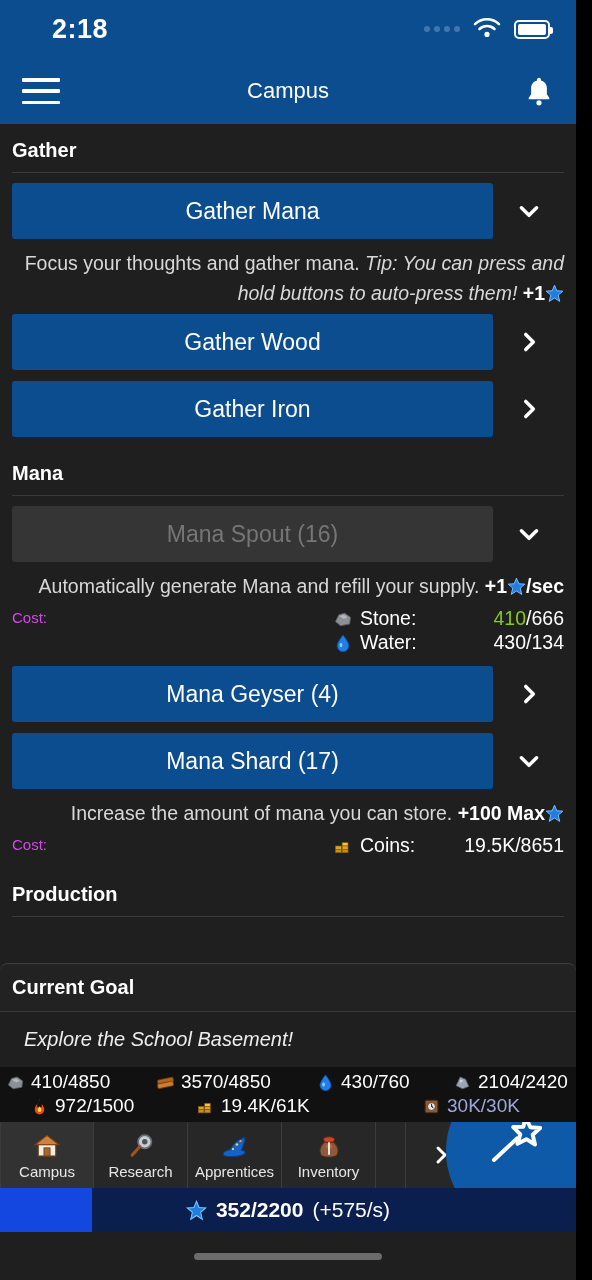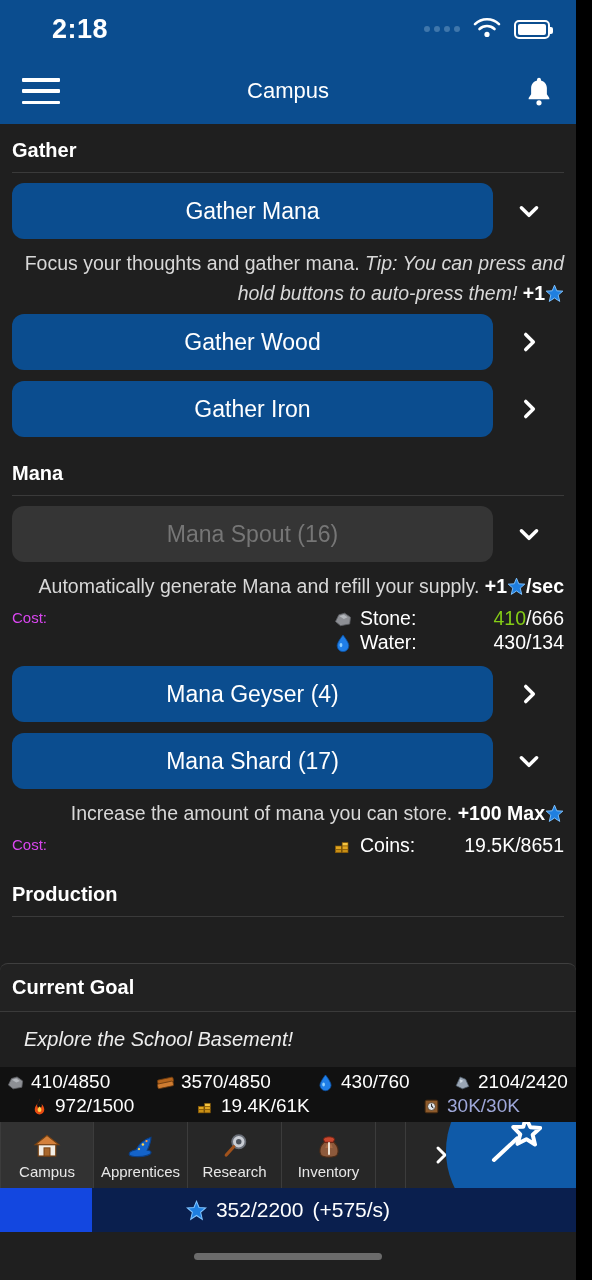--- a/index.html
+++ b/index.html
@@ -61,21 +61,21 @@
   .section-head {
     color:#fff; font-size:20px; font-weight:bold;
     padding:14px 12px 10px 12px;
   }
   .section-rule { height:1px; background:#3a3a3a; margin:0 12px 10px 12px; }
 
   
   .row { display:flex; align-items:center; padding:0 12px; margin-bottom:11px; }
   .btn {
     flex:0 0 481px; height:56px; background:#0b4d8f;
-    color:#fff; font-size:23px; border:none; border-radius:12px;
+    color:#fff; font-size:23px; border:none; border-radius:3px;
     display:flex; align-items:center; justify-content:center; cursor:pointer;
   }
   .btn.disabled { background:#353535; color:#767676; }
   .chev {
     flex:1 1 auto; display:flex; align-items:center; justify-content:center;
     color:#fff; cursor:pointer; height:56px;
   }
   .chev svg { width:26px; height:26px; }
 
   .desc {
@@ -146,21 +146,21 @@
   
   .manabar {
     height:44px; background:#0a1f4e; position:relative; flex:0 0 auto;
     display:flex; align-items:center; justify-content:center; overflow:hidden;
   }
   .manafill { position:absolute; left:0; top:0; bottom:0; background:#1347e0; }
   .manatext {
     position:relative; z-index:2; color:#fff; font-size:21px;
     display:flex; align-items:center; gap:9px;
   }
-  .manatext .amount { font-weight:normal; }
+  .manatext .amount { font-weight:bold; }
   .manatext .rate { font-weight:normal; }
   .manatext .star-ic { width:21px; height:21px; }
 
   
   .homebar { height:48px; background:#1f1f1f; display:flex; align-items:center; justify-content:center; flex:0 0 auto; }
   .homebar i { display:block; width:188px; height:7px; border-radius:4px; background:#6b6b6b; }
 </style>
 </head>
 <body>
 
@@ -425,37 +425,37 @@
             <path fill="#d4803a" stroke="#7a4312" stroke-width=".9" d="M2.5 11 12 3.5 21.5 11z"></path>
             <rect x="5" y="11" width="14" height="9" fill="#f1ede6" stroke="#7a4312" stroke-width=".9"></rect>
             <rect x="9.6" y="13.5" width="4.8" height="6.5" fill="#a8672c" stroke="#7a4312" stroke-width=".8"></rect>
           </svg>
       </span>
       <span class="tlabel">Campus</span>
     </div>
     <div class="tab">
       <span class="ticon">
         <svg viewBox="0 0 24 24">
+            <circle cx="15" cy="8.6" r="5.3" fill="#c9cdd4" stroke="#6a6f78" stroke-width="1.4"></circle>
+            <circle cx="15" cy="8.6" r="2.2" fill="#4b525c"></circle>
+            <path stroke="#a0521c" stroke-width="2.6" stroke-linecap="round" d="M11 12.6 5 19.2"></path>
+          </svg>
+      </span>
+      <span class="tlabel">Research</span>
+    </div>
+    <div class="tab">
+      <span class="ticon">
+        <svg viewBox="0 0 24 24">
             <path fill="#1463c9" stroke="#0b3f86" stroke-width=".9" d="M20 5 C14 7 10 11 8 15 5 15.5 2.5 17 2.5 18.6 2.5 20 5 20.5 9.5 20.5 15 20.5 20 19 20 17.2 20 16.2 18.8 15.6 17 15.4 18.6 12 20 8 20 5z"></path>
             <circle cx="13.5" cy="10.8" r="1" fill="#ffd24a"></circle>
             <circle cx="16.4" cy="8" r=".9" fill="#ff9a3c"></circle>
             <circle cx="10.4" cy="14.4" r=".9" fill="#ffd24a"></circle>
           </svg>
       </span>
       <span class="tlabel">Apprentices</span>
-    </div>
-    <div class="tab">
-      <span class="ticon">
-        <svg viewBox="0 0 24 24">
-            <circle cx="15" cy="8.6" r="5.3" fill="#c9cdd4" stroke="#6a6f78" stroke-width="1.4"></circle>
-            <circle cx="15" cy="8.6" r="2.2" fill="#4b525c"></circle>
-            <path stroke="#a0521c" stroke-width="2.6" stroke-linecap="round" d="M11 12.6 5 19.2"></path>
-          </svg>
-      </span>
-      <span class="tlabel">Research</span>
     </div>
     <div class="tab">
       <span class="ticon">
         <svg viewBox="0 0 24 24">
             <path fill="#8d5a3c" stroke="#4e2d18" stroke-width=".9" d="M8 9 C5 12 4 16 5.5 19 7 21.5 17 21.5 18.5 19 20 16 19 12 16 9z"></path>
             <path fill="#a96b45" d="M10 10.5h4l1 3h-6z"></path>
             <path fill="#c8472e" stroke="#6d2314" stroke-width=".8" d="M7.5 6.5 C8.5 4 15.5 4 16.5 6.5 L15.5 9 h-7z"></path>
             <rect x="11.2" y="9" width="1.6" height="10" fill="#f0e6d8"></rect>
           </svg>
       </span>

